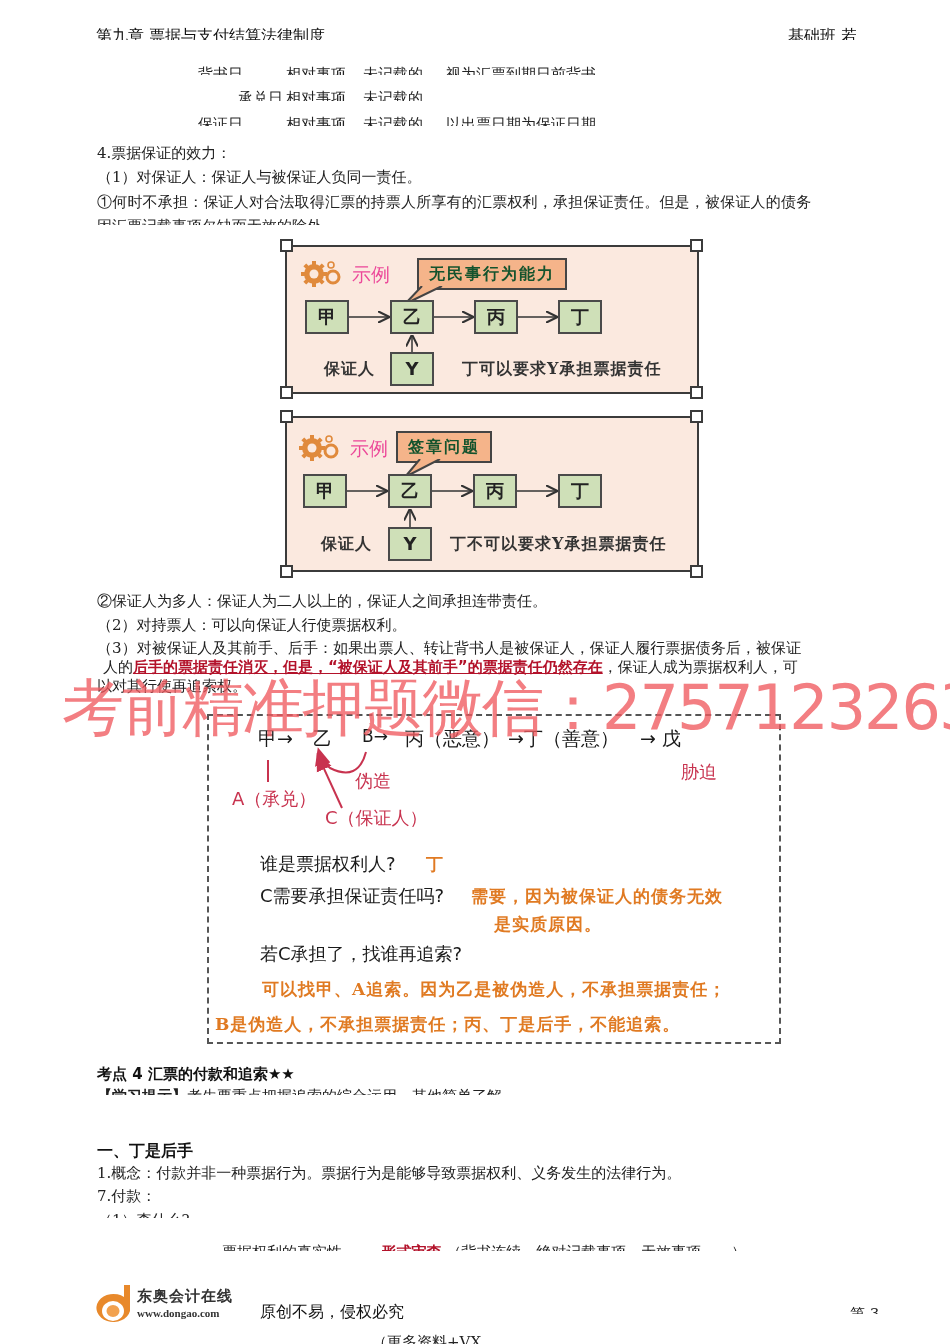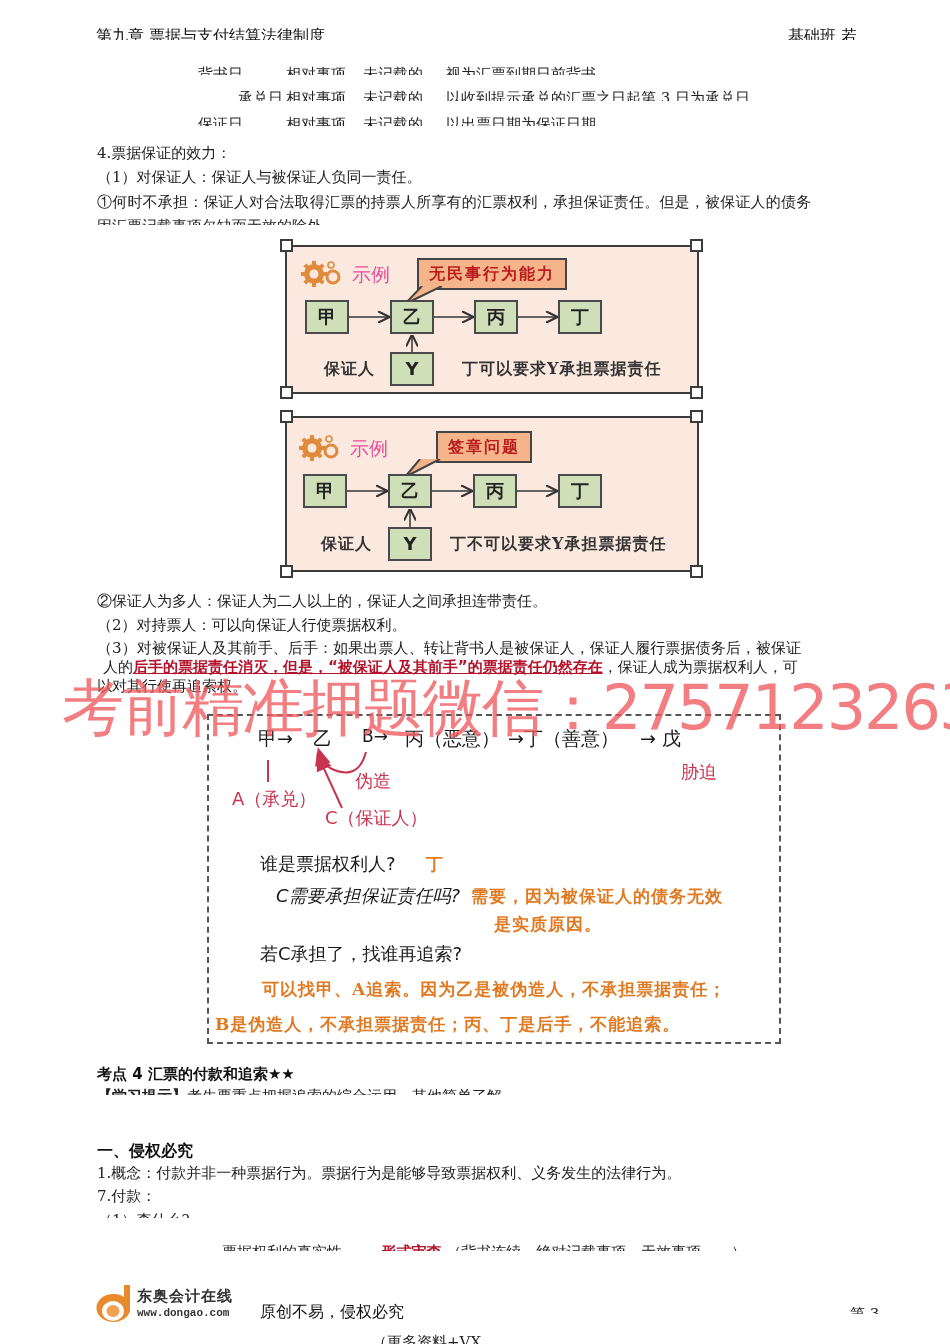--- a/index.html
+++ b/index.html
@@ -18,21 +18,21 @@
   .panel { position:absolute; left:285px; width:410px; background:#fbe9df;
            border:2px solid #3b3b3b; }
   .corner { position:absolute; width:9px; height:9px; background:#fff;
             border:2px solid #3b3b3b; }
   .gbox { position:absolute; width:40px; height:30px; background:#cfe0b8;
           border:2px solid #4a4a4a; font-size:18px; line-height:30px;
           text-align:center; font-weight:bold; color:#222;
           font-family:"DejaVu Sans","Liberation Sans",sans-serif; }
   .callout { position:absolute; height:28px; background:#f5b48a;
              border:2px solid #444; font-size:16px; line-height:28px;
-             font-weight:bold; padding:0 10px; color:#b91c1c; letter-spacing:2px; }
+             font-weight:bold; padding:0 10px; color:#14532d; letter-spacing:2px; }
   .ex-label { position:absolute; font-size:19px; color:#ec4899;
               font-family:"DejaVu Sans","Liberation Sans",sans-serif; }
   .gear { position:absolute; }
   .panel-text { position:absolute; font-size:16px; font-weight:bold; color:#333; letter-spacing:1px; }
 
   
   .hl { color:#b3122a; font-weight:bold; text-decoration:underline;
         font-family:"DejaVu Sans","Liberation Sans",sans-serif; }
 
   
@@ -44,42 +44,41 @@
            font-size:18px; color:#c8334f; white-space:nowrap; }
   .d-orange { position:absolute; font-family:"DejaVu Serif","Liberation Serif",serif;
               font-size:17px; color:#e07a22; font-weight:bold; white-space:nowrap; letter-spacing:1px; }
 
   
   .wm { position:absolute; left:62px; top:668px; font-size:62px; line-height:80px;
         color:rgba(240,90,95,0.78); white-space:nowrap; height:86px; overflow:hidden;
         font-family:"DejaVu Sans","Liberation Sans",sans-serif; pointer-events:none; letter-spacing:-2px; }
 
   
-  .logo-text { font-family:Liberation Mono, monospace; }
+  .logo-text { font-family:Liberation Serif, serif; }
 </style>
 </head>
 <body>
 
 <div class="abs cut" style="left:96px; top:22px; width:760px; height:18px;">
   <div class="hdr abs" style="left:0; top:4px;">第九章  票据与支付结算法律制度</div>
   <div class="hdr abs" style="left:692px; top:4px;">基础班  若</div>
 </div>
 
 <div class="abs" style="left:0; top:60px; width:950px; height:70px;">
   <div class="abs cut txt" style="left:198px; top:4px; height:11px; width:600px;">
     <span style="position:absolute;left:0;top:0;">背书日</span>
     <span style="position:absolute;left:88px;top:0;">相对事项</span>
     <span style="position:absolute;left:165px;top:0;">未记载的</span>
     <span style="position:absolute;left:248px;top:0;">视为汇票到期日前背书</span>
   </div>
   <div class="abs cut txt" style="left:198px; top:28px; height:13px; width:620px;">
     <span style="position:absolute;left:0;top:0;margin-left:40px;">承兑日</span>
     <span style="position:absolute;left:88px;top:0;">相对事项</span>
     <span style="position:absolute;left:165px;top:0;">未记载的</span>
-    <span style="position:absolute;left:248px;top:0;">以收到提示承兑的汇票之日起第 3 日为承兑日</span>
   </div>
   <div class="abs cut txt" style="left:198px; top:54px; height:12px; width:600px;">
     <span style="position:absolute;left:0;top:0;">保证日</span>
     <span style="position:absolute;left:88px;top:0;">相对事项</span>
     <span style="position:absolute;left:165px;top:0;">未记载的</span>
     <span style="position:absolute;left:248px;top:0;">以出票日期为保证日期</span>
   </div>
 </div>
 
 <div class="abs txt" style="left:97px; top:143px;">4.票据保证的效力：</div>
@@ -151,21 +150,21 @@
       <rect x="1" y="12" width="26" height="4"></rect>
       <rect x="12" y="1" width="4" height="26" transform="rotate(45 14 14)"></rect>
       <rect x="12" y="1" width="4" height="26" transform="rotate(-45 14 14)"></rect>
     </g>
     <circle cx="14" cy="14" r="4.5" fill="#fbe9df"></circle>
     <circle cx="33" cy="17" r="6" fill="none" stroke="#e08a3c" stroke-width="3"></circle>
     <circle cx="31" cy="5" r="3" fill="none" stroke="#e08a3c" stroke-width="1.6"></circle>
   </svg>
   <div class="ex-label" style="left:350px; top:436px;">示例</div>
 
-  <div class="callout" style="left:436px; top:431px;text-align:center;">签章问题</div>
+  <div class="callout" style="left:396px; top:431px;text-align:center;">签章问题</div>
   <svg class="abs" style="left:400px; top:459px;" width="60" height="20">
     <polyline points="40,0 5,18 20,0" fill="#f5b48a" stroke="#444" stroke-width="2"></polyline>
   </svg>
 
   <div class="gbox" style="left:303px; top:474px;">甲</div>
   <div class="gbox" style="left:388px; top:474px;">乙</div>
   <div class="gbox" style="left:473px; top:474px;">丙</div>
   <div class="gbox" style="left:558px; top:474px;">丁</div>
   <div class="gbox" style="left:388px; top:527px;">Y</div>
 
@@ -208,36 +207,36 @@
     <line x1="342" y1="808" x2="320" y2="760" stroke="#c8334f" stroke-width="2" marker-end="url(#rah)"></line>
   </svg>
 
   <div class="d-red" style="left:232px; top:787px;">A（承兑）</div>
   <div class="d-red" style="left:355px; top:769px;">伪造</div>
   <div class="d-red" style="left:325px; top:806px;">C（保证人）</div>
   <div class="d-red" style="left:633px; top:760px;margin-left:48px;">胁迫</div>
 
   <div class="d-black" style="left:260px; top:852px; font-size:18px;">谁是票据权利人?</div>
   <div class="d-orange" style="left:426px; top:853px;">丁</div>
-  <div class="d-black" style="left:276px; top:884px; font-size:18px;font-style:italic;">C需要承担保证责任吗?</div>
+  <div class="d-black" style="left:260px; top:884px; font-size:18px;">C需要承担保证责任吗?</div>
   <div class="d-orange" style="left:471px; top:885px;">需要，因为被保证人的债务无效</div>
   <div class="d-orange" style="left:494px; top:913px;">是实质原因。</div>
   <div class="d-black" style="left:260px; top:942px; font-size:18px;">若C承担了，找谁再追索?</div>
   <div class="d-orange" style="left:262px; top:978px;">可以找甲、A追索。因为乙是被伪造人，不承担票据责任；</div>
   <div class="d-orange" style="left:215px; top:1013px;">B是伪造人，不承担票据责任；丙、丁是后手，不能追索。</div>
 </div>
 
 <div class="wm">考前精准押题微信：2757123263</div>
 
 <div class="abs sans bold" style="left:97px; top:1065px; font-size:15px; color:#111;">考点 4   汇票的付款和追索★★</div>
 <div class="abs cut" style="left:97px; top:1086px; height:9px; width:700px; font-size:15px; line-height:20px;">
   <span class="sans bold">【学习提示】</span><span>考生要重点把握追索的综合运用，其他简单了解</span>
 </div>
 
-<div class="abs sans bold" style="left:97px; top:1141px; font-size:16px; color:#111;">一、侵权必究</div>
+<div class="abs sans bold" style="left:97px; top:1141px; font-size:16px; color:#111;">一、丁是后手</div>
 <div class="abs txt" style="left:97px; top:1163px;">1.概念：付款并非一种票据行为。票据行为是能够导致票据权利、义务发生的法律行为。</div>
 <div class="abs txt" style="left:97px; top:1186px;">7.付款：</div>
 <div class="abs cut txt" style="left:97px; top:1210px; height:8px; width:200px;">
   <span>（1）査什么?</span>
 </div>
 <div class="abs cut txt" style="left:222px; top:1242px; height:9px; width:600px;">
   <span>票据权利的真实性</span>
   <span style="display:inline-block;width:30px;"></span>
   <span class="sans bold" style="color:#b3122a;">形式审查</span>
   <span>（背书连续、绝对记载事项、无效事项……）</span>

